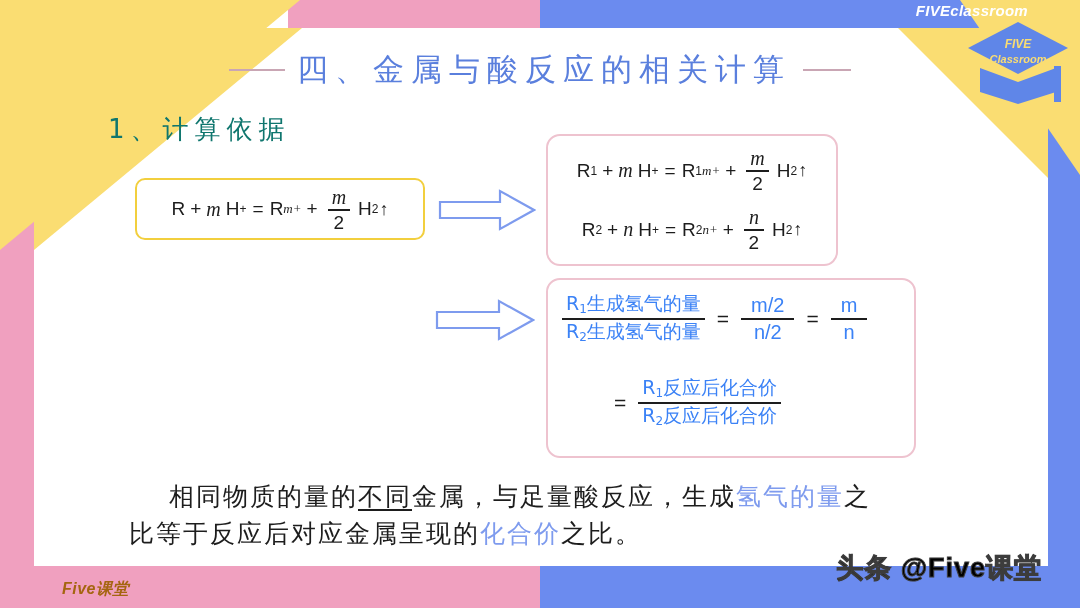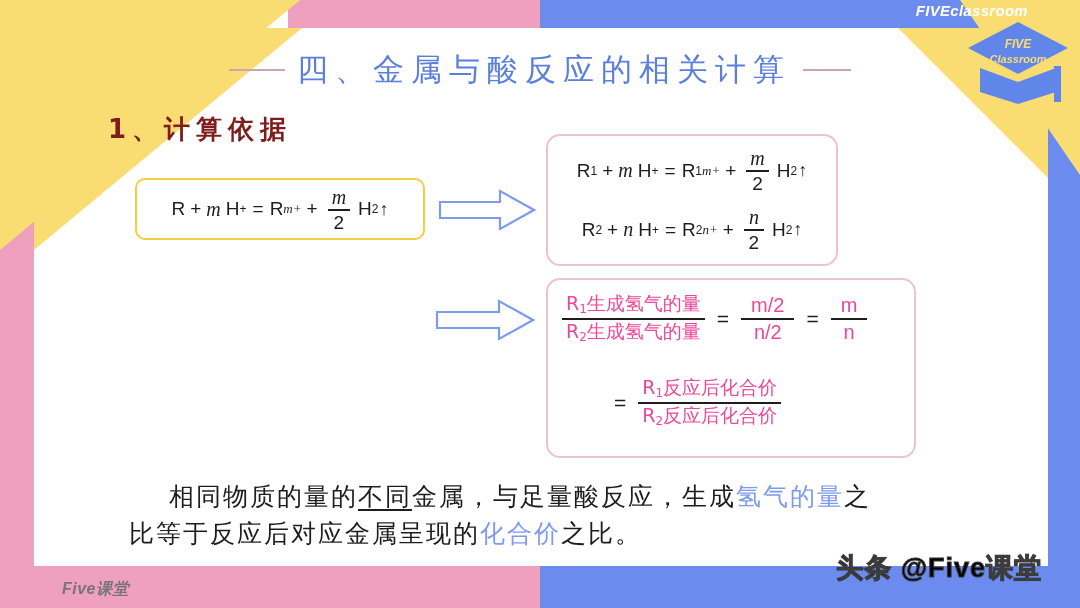--- a/index.html
+++ b/index.html
@@ -59,21 +59,21 @@
   .title-text{
     font-family:"DejaVu Sans","Liberation Sans",sans-serif;
     font-size:31px;color:#5a7fdd;letter-spacing:7px;white-space:nowrap;
     font-weight:500;
   }
 
   
   .sec-head{
     position:absolute;left:108px;top:112px;
     font-family:"DejaVu Sans","Liberation Sans",sans-serif;
-    font-size:26px;color:#7f1d1d;letter-spacing:6px;font-weight:700;
+    font-size:26px;color:#0f766e;letter-spacing:6px;font-weight:400;
   }
 
   
   .box{position:absolute;box-sizing:border-box;background:#fff;}
   .box-yellow{
     left:135px;top:178px;width:290px;height:62px;
     border:2px solid #f2cf3e;border-radius:10px;
     display:flex;align-items:center;justify-content:center;
   }
   .box-pink1{
@@ -105,40 +105,40 @@
   
   .arr{position:absolute;}
   .arr1{left:438px;top:188px;}
   .arr2{left:435px;top:298px;}
 
   
   .cn-row1{position:absolute;left:14px;top:12px;display:flex;align-items:center;gap:12px;}
   .cn-frac{display:flex;flex-direction:column;align-items:center;line-height:1.15;}
   .cn-frac .n,.cn-frac .d{
     font-family:"DejaVu Sans","Liberation Sans",sans-serif;
-    font-size:19px;color:#ec4899;padding:1px 4px;white-space:nowrap;
+    font-size:19px;color:#3b82f6;padding:1px 4px;white-space:nowrap;
   }
   .cn-frac .bar{height:2px;background:#1d1d1d;width:100%;}
   .eq{font-size:21px;color:#1d1d1d;font-family:"Liberation Sans",sans-serif;}
   .num-frac .n,.num-frac .d{font-size:20px;font-family:"Liberation Sans",sans-serif;padding:1px 10px;}
   .cn-row2{position:absolute;left:66px;top:96px;display:flex;align-items:center;gap:12px;}
 
   
   .para{
     position:absolute;left:108px;top:478px;width:880px;
     font-family:"DejaVu Sans","Liberation Sans",sans-serif;
     font-size:25px;line-height:1.48;color:#1d1d1d;letter-spacing:2px;margin-left:21px;
   }
   .para .u{text-decoration:underline;text-underline-offset:4px;}
   .para .bl{color:#7e9bee;}
   .indent{display:inline-block;width:40px;}
 
   
   .wm-left{
-    position:absolute;left:62px;bottom:8px;color:#737373;font-size:16px;
+    position:absolute;left:62px;bottom:8px;color:#a16207;font-size:16px;
     font-style:italic;font-weight:bold;letter-spacing:.5px;opacity:.95;
   }
   .wm-right{
     position:absolute;right:38px;bottom:22px;color:#000000;font-size:27px;
     font-weight:bold;letter-spacing:1px;
     -webkit-text-stroke:1px #3c3c3c;
     text-shadow:0 0 1px rgba(60,60,60,.8);
   }
 </style>
 </head>

